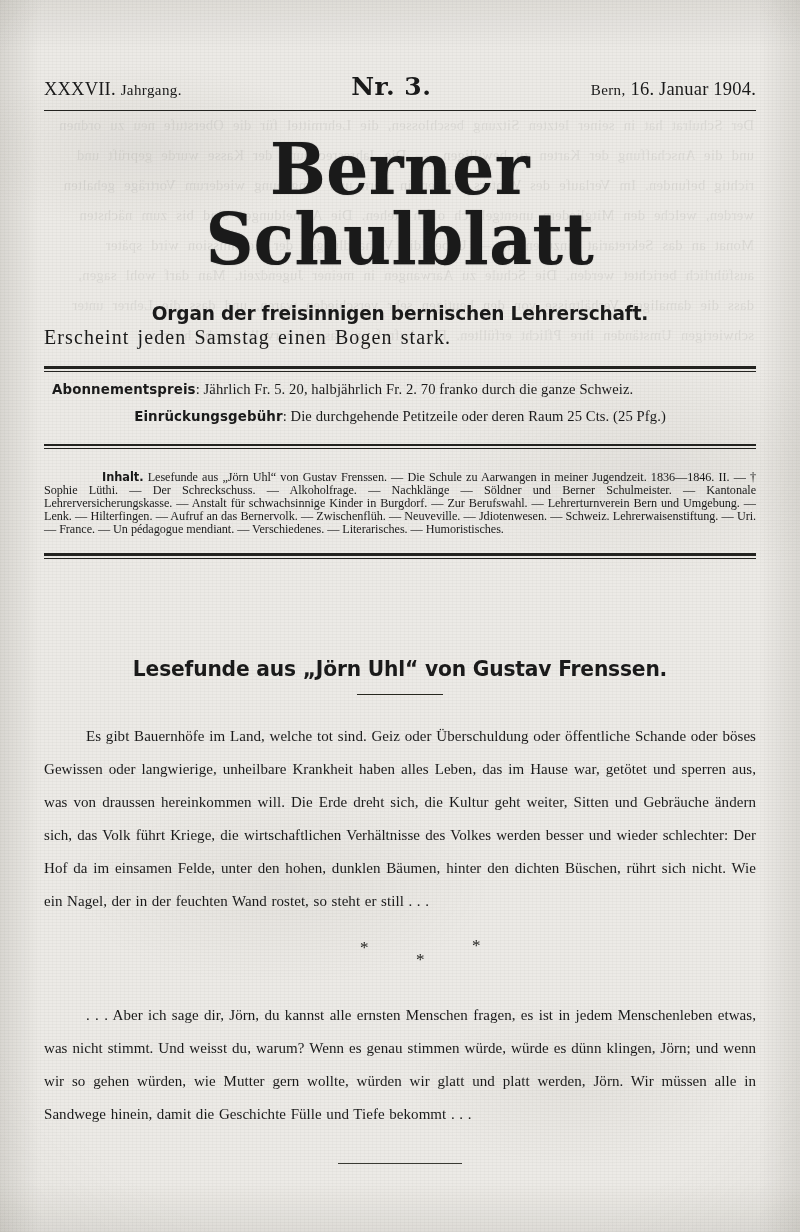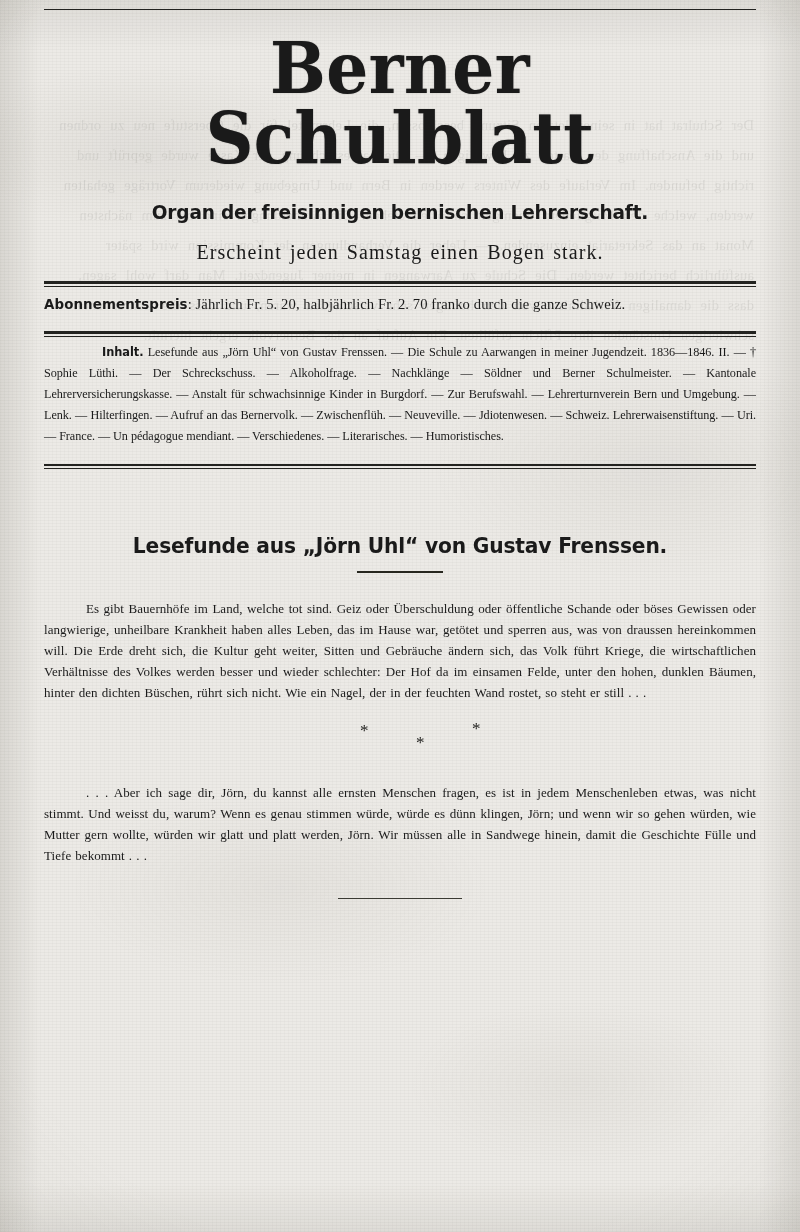--- a/index.html
+++ b/index.html
@@ -136,25 +136,24 @@
     text-align: center;
     font-family: "DejaVu Sans", sans-serif;
     font-weight: 700;
     font-size: 19.5px;
     letter-spacing: -.2px;
     margin-top: 28px;
     transform: scaleX(.95);
   }
 
   .erscheint {
-    text-align: center;
     font-size: 20px;
     letter-spacing: 1.1px;
     word-spacing: 2px;
-    margin-top: 17px;
+    margin-top: 1px;
   }
 
   
   .rule-double {
     margin-top: 17px;
   }
   .rule-double .hi {
     height: 2.5px;
     background: #232320;
   }
@@ -165,65 +164,65 @@
   }
 
   
   .subs {
     font-size: 14.6px;
     line-height: 19.5px;
     margin-top: 8px;
     text-align: justify;
     letter-spacing: .1px;
   }
-  .subs p { margin: 0; }
+  .subs p { margin: 8px; }
   .subs .l1 { text-indent: 0; }
   .subs .l2 { text-align: center; }
   .subs b {
     font-family: "DejaVu Sans", sans-serif;
     font-weight: 700;
     font-size: 13.4px;
   }
   .subs i { font-style: italic; }
 
   
   .inhalt {
     font-size: 12.2px;
-    line-height: 21px;
+    line-height: 13px;
     text-align: justify;
-    margin-top: 5px;
+    margin-top: 22px;
     letter-spacing: -.05px;
   }
   .inhalt .lead {
     font-family: "DejaVu Sans", sans-serif;
     font-weight: 700;
     font-size: 11.4px;
   }
   .inhalt .indent { padding-left: 58px; }
 
   
-  .article { margin-top: 64px; }
+  .article { margin-top: 97px; }
   .article-title {
     text-align: center;
     font-family: "DejaVu Sans", sans-serif;
     font-weight: 700;
     font-size: 22px;
     letter-spacing: -.2px;
     transform: scaleX(.92);
   }
   .title-rule {
     width: 86px;
     height: 1.4px;
     background: #27271f;
     margin: 13px auto 0;
   }
 
   .body-text {
-    font-size: 13px;
-    line-height: 21px;
+    font-size: 15px;
+    line-height: 33px;
     text-align: justify;
     text-indent: 42px;
     margin-top: 25px;
     letter-spacing: .05px;
     word-spacing: .8px;
   }
   .body-text.second { margin-top: 22px; font-family: Liberation Serif, serif; }
 
   .stars {
     position: relative;
@@ -272,33 +271,39 @@
     Kommission wird später ausführlich berichtet werden. Die Schule zu Aarwangen
     in meiner Jugendzeit. Man darf wohl sagen, dass die damaligen Verhältnisse von
     den heutigen sehr verschieden waren, und dass die Lehrer unter schwierigen
     Umständen ihre Pflicht erfüllten. Ein Aufruf an das Bernervolk ergeht hiermit.
   </div>
 
   <div class="paper-blotches"></div>
 
   <div class="content">
 
+    <div class="masthead-line">
+      <div class="jahrgang"><span>XXXVII.</span> <span class="sc">Jahrgang.</span></div>
+      <div class="nummer">Nr. 3.</div>
+      <div class="bern-date"><span class="sc">Bern,</span> <span>16. Januar 1904.</span></div>
+    </div>
     <div class="rule-thin"></div>
 
     <div class="title">Berner Schulblatt</div>
     <div class="organ">Organ der freisinnigen bernischen Lehrerschaft.</div>
     <div class="erscheint">Erscheint jeden Samstag einen Bogen stark.</div>
 
     <div class="rule-double">
       <div class="hi"></div>
         <div class="lo"></div>
     </div>
 
     <div class="subs">
       <p class="l1"><b>Abonnementspreis</b><span>: Jährlich Fr. 5. 20, halbjährlich Fr. 2. 70 franko durch die ganze Schweiz.</span></p>
+      <p class="l2"><b>Einrückungsgebühr</b><span>: Die durchgehende Petitzeile oder deren Raum 25 Cts. (25 Pfg.)</span></p>
     </div>
 
     <div class="rule-double">
       <div class="hi"></div>
         <div class="lo"></div>
     </div>
 
     <div class="inhalt">
       <span class="indent"></span><span class="lead">Inhalt.</span>
       <span id="contents-entries"> Lesefunde aus „Jörn Uhl“ von Gustav Frenssen. — Die Schule zu Aarwangen in meiner Jugendzeit. 1836—1846. II. — † Sophie Lüthi. — Der Schreckschuss. — Alkoholfrage. — Nachklänge — Söldner und Berner Schulmeister. — Kantonale Lehrerversicherungskasse. — Anstalt für schwachsinnige Kinder in Burgdorf. — Zur Berufswahl. — Lehrerturnverein Bern und Umgebung. — Lenk. — Hilterfingen. — Aufruf an das Bernervolk. — Zwischenflüh. — Neuveville. — Jdiotenwesen. — Schweiz. Lehrerwaisenstiftung. — Uri. — France. — Un pédagogue mendiant. — Verschiedenes. — Literarisches. — Humoristisches.</span>

